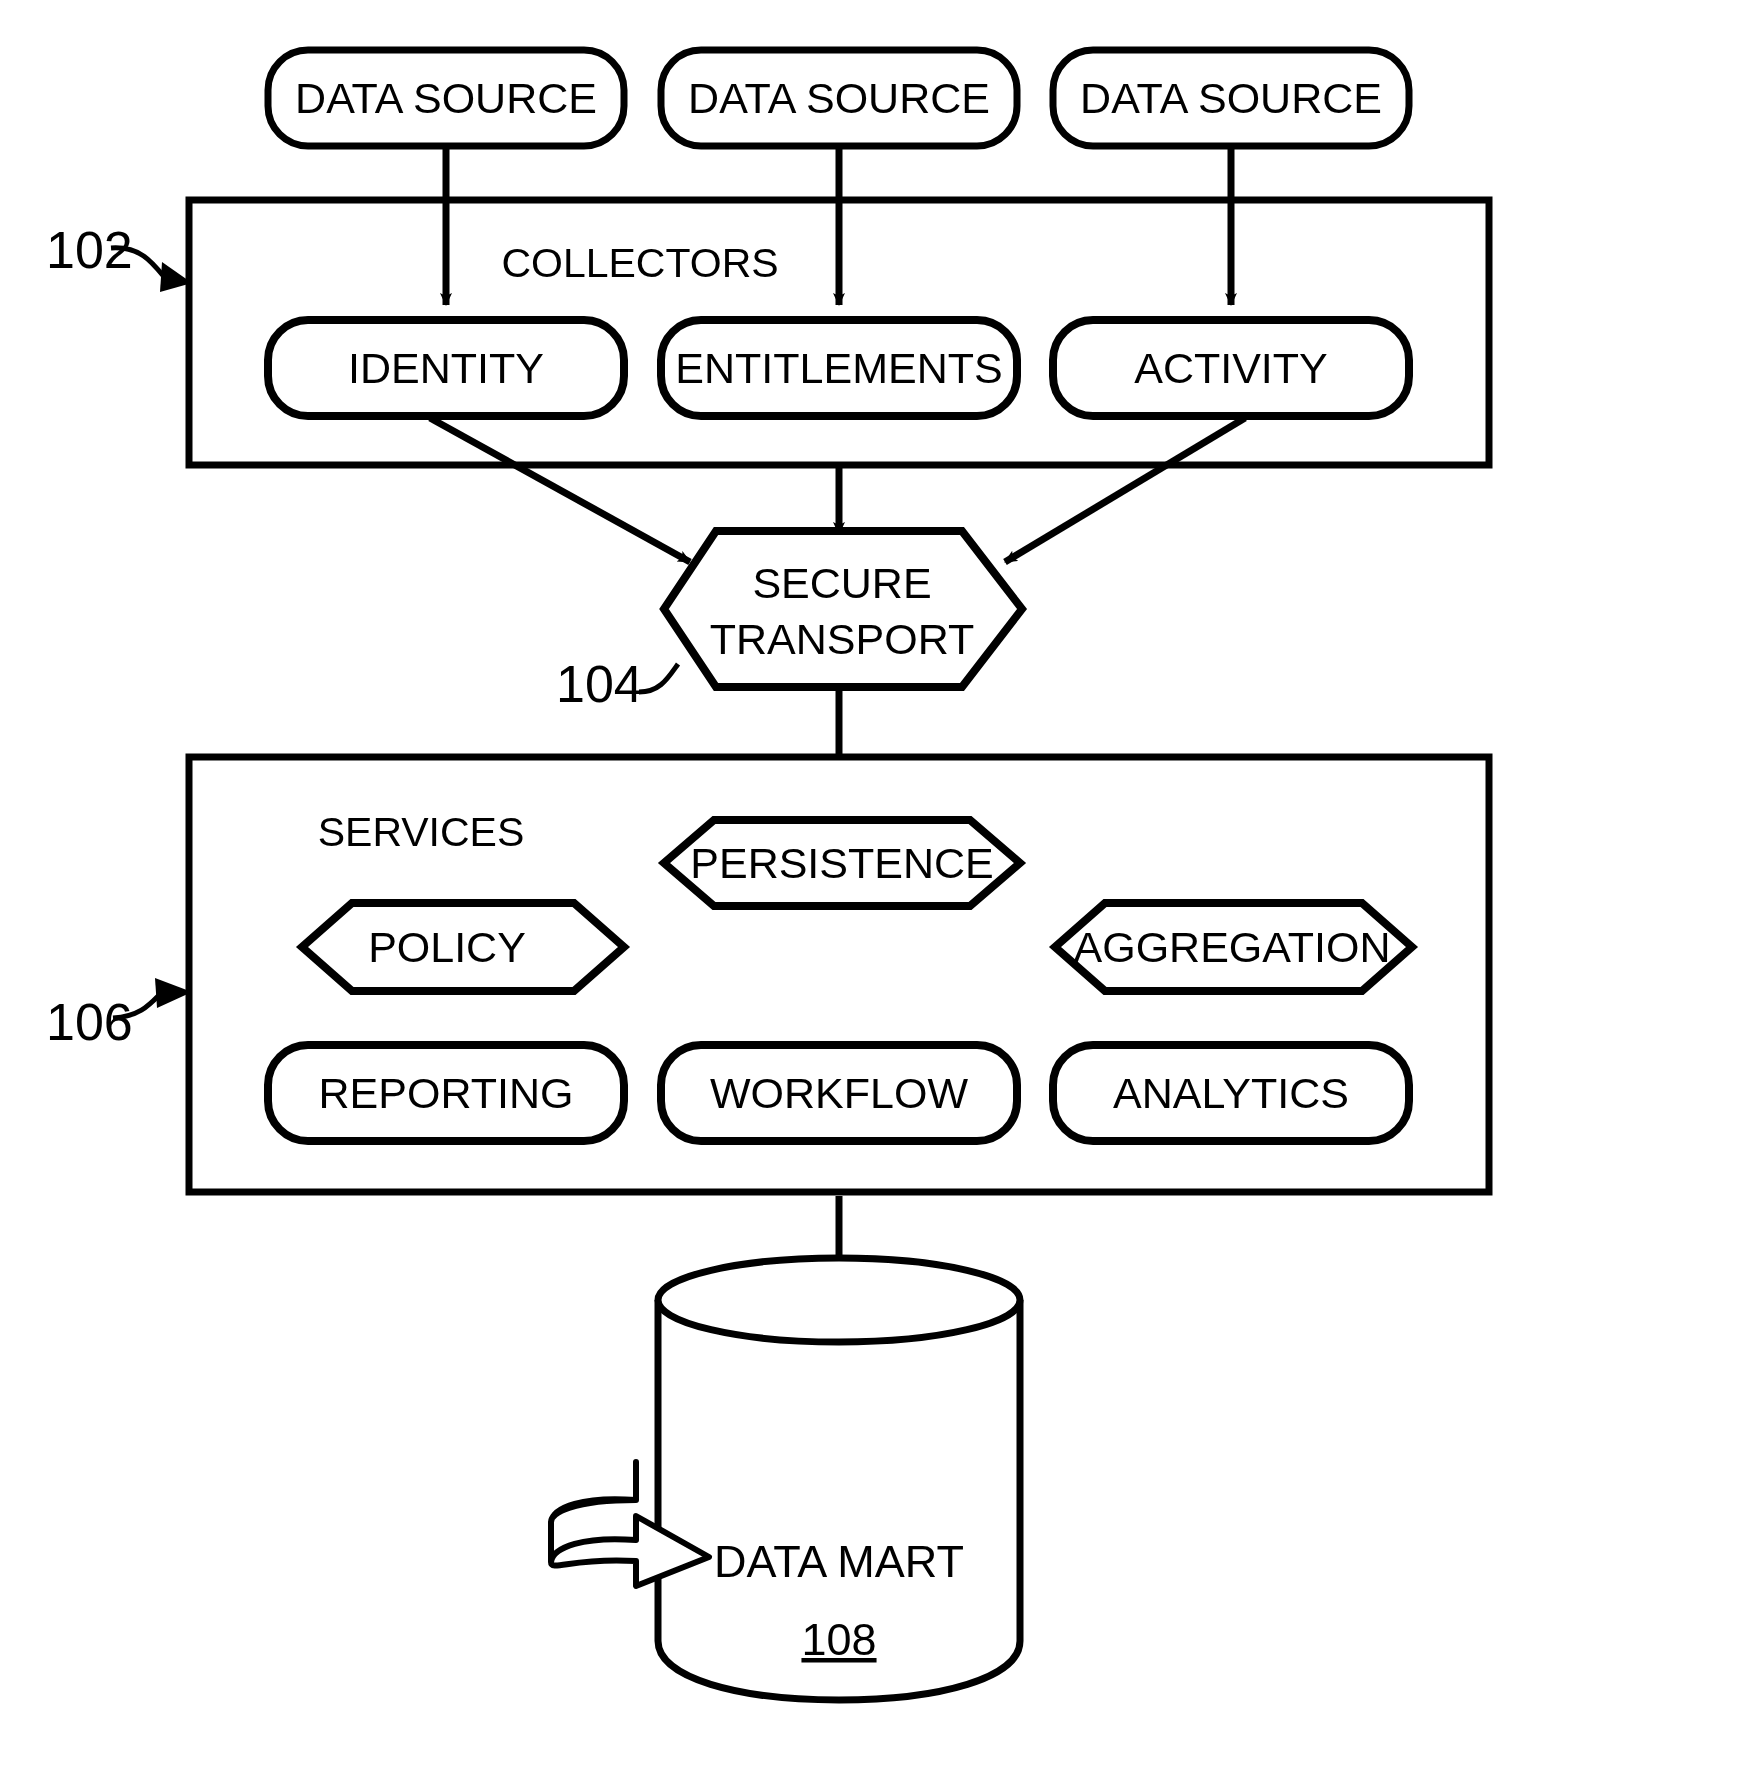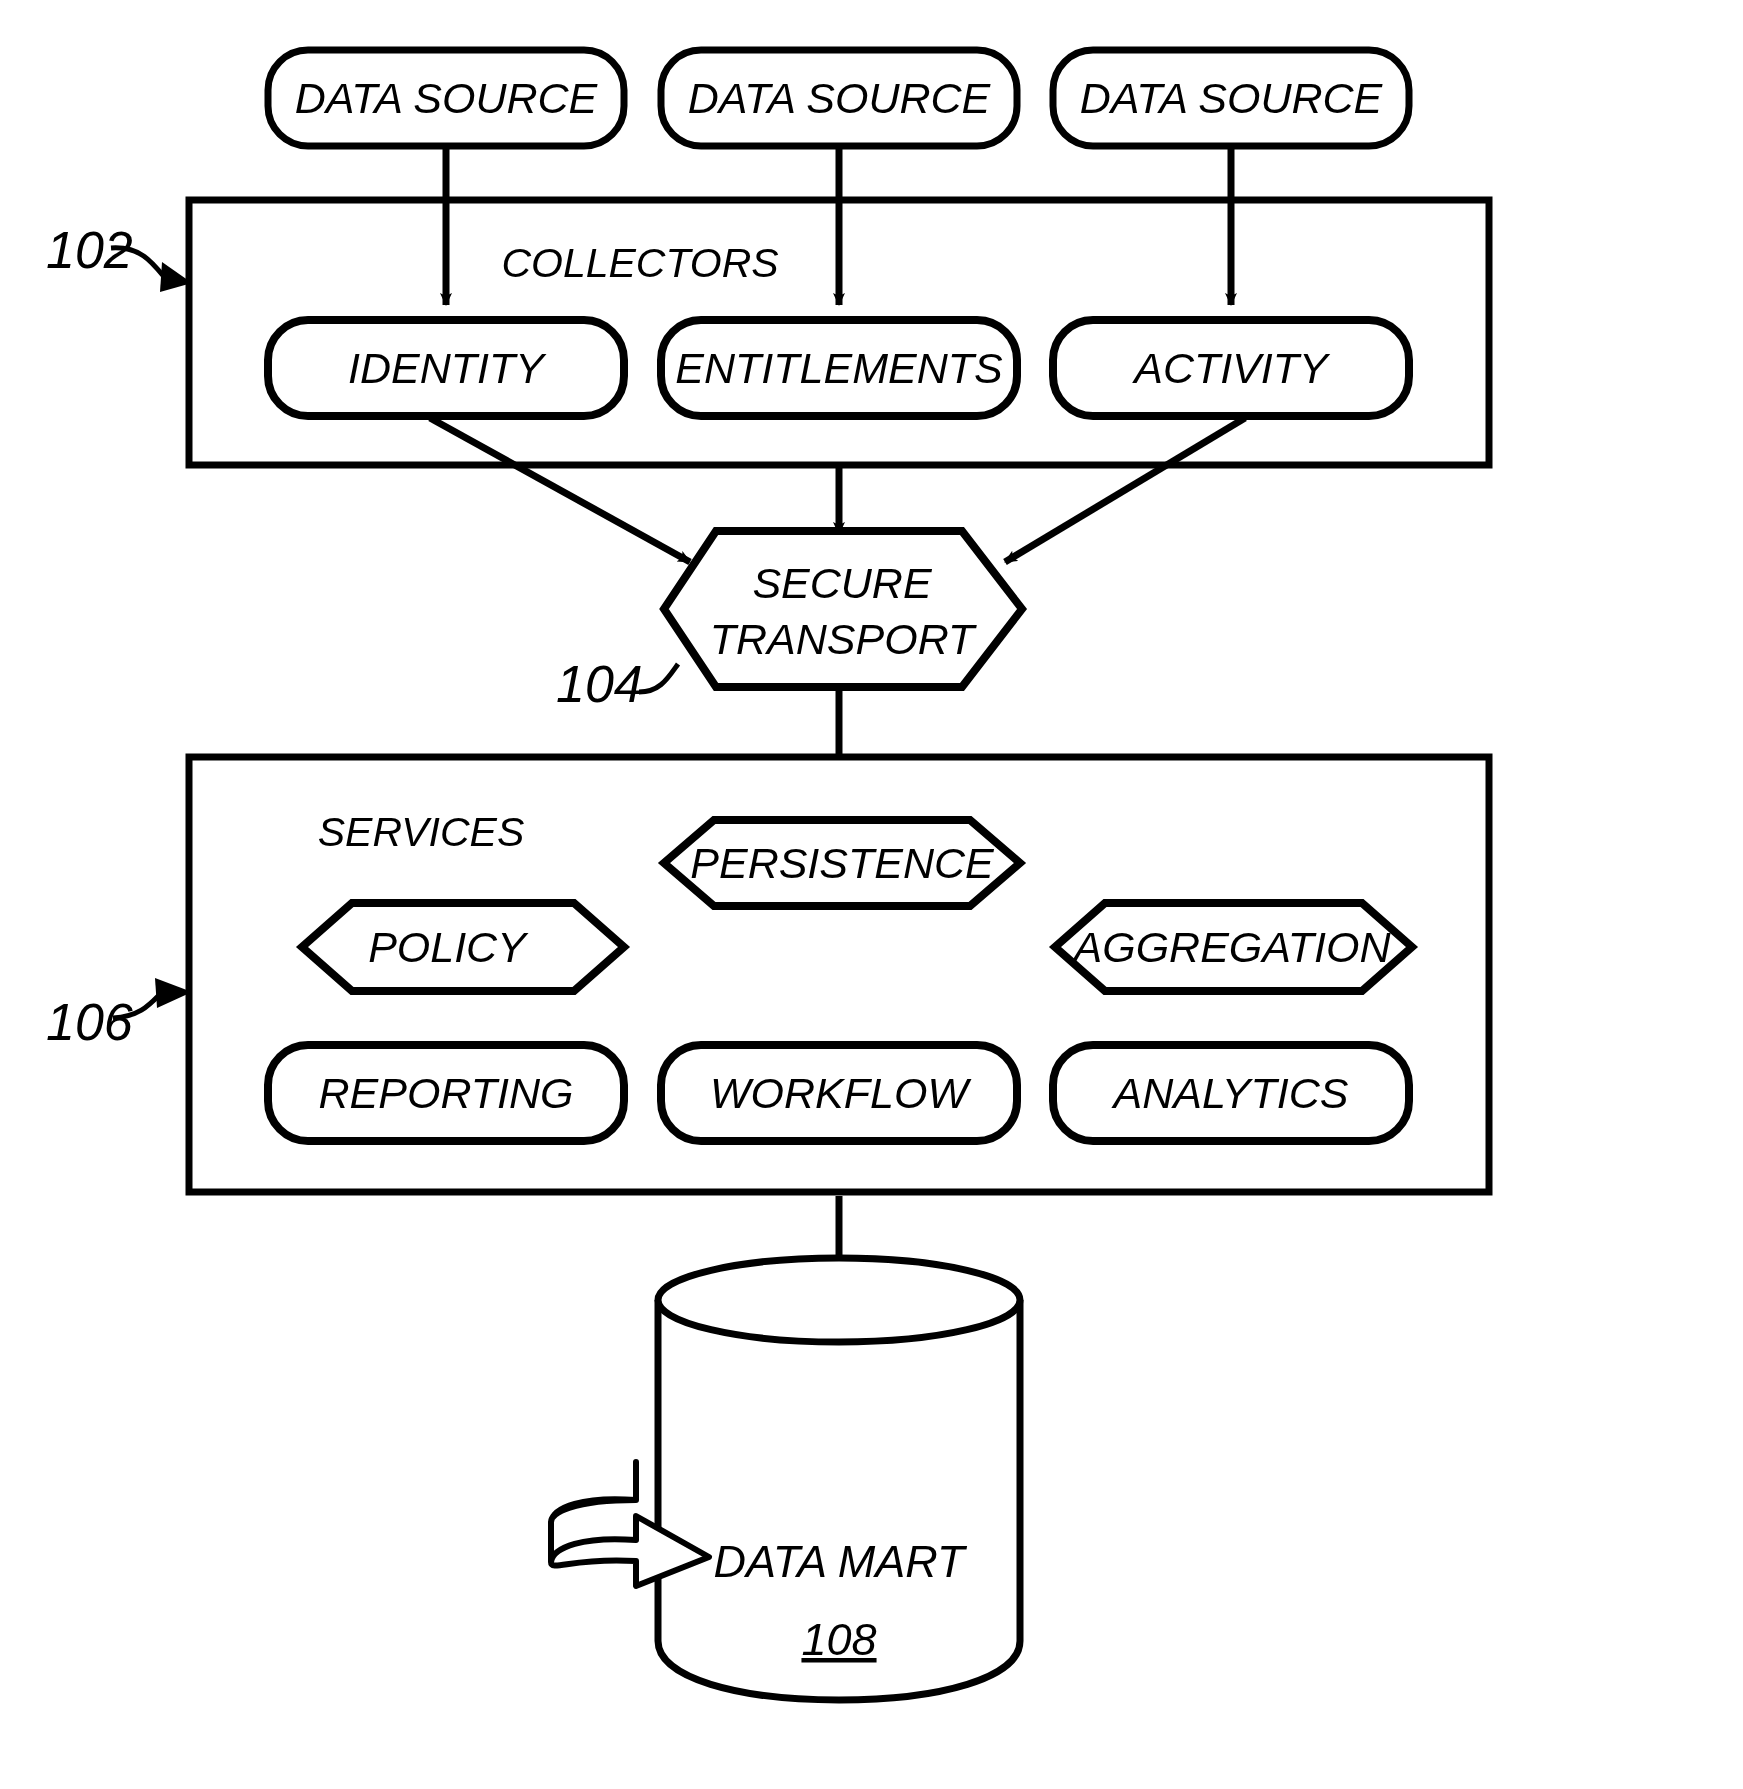--- a/index.html
+++ b/index.html
@@ -1,18 +1,18 @@
 <!DOCTYPE html>
 <html><head>
 <meta charset="utf-8">
 <style>
   html,body{margin:0;padding:0;background:#ffffff;}
   body{width:1743px;height:1789px;position:relative;overflow:hidden;
        font-family:"Liberation Sans","DejaVu Sans",sans-serif;}
-  #stage{position:absolute;left:0;top:0;width:1743px;height:1789px;font-style:italic;}
+  #stage{position:absolute;left:0;top:0;width:1743px;height:1789px;}
   svg#diagram{position:absolute;left:0;top:0;width:1743px;height:1789px;display:block;}
   .lbl{font-family:"Liberation Sans","DejaVu Sans",sans-serif;fill:#000;}
 </style>
 </head>
 <body>
 
 <div id="stage">
 <svg id="diagram" viewBox="0 0 1743 1789" xmlns="http://www.w3.org/2000/svg">
 
   <defs>

